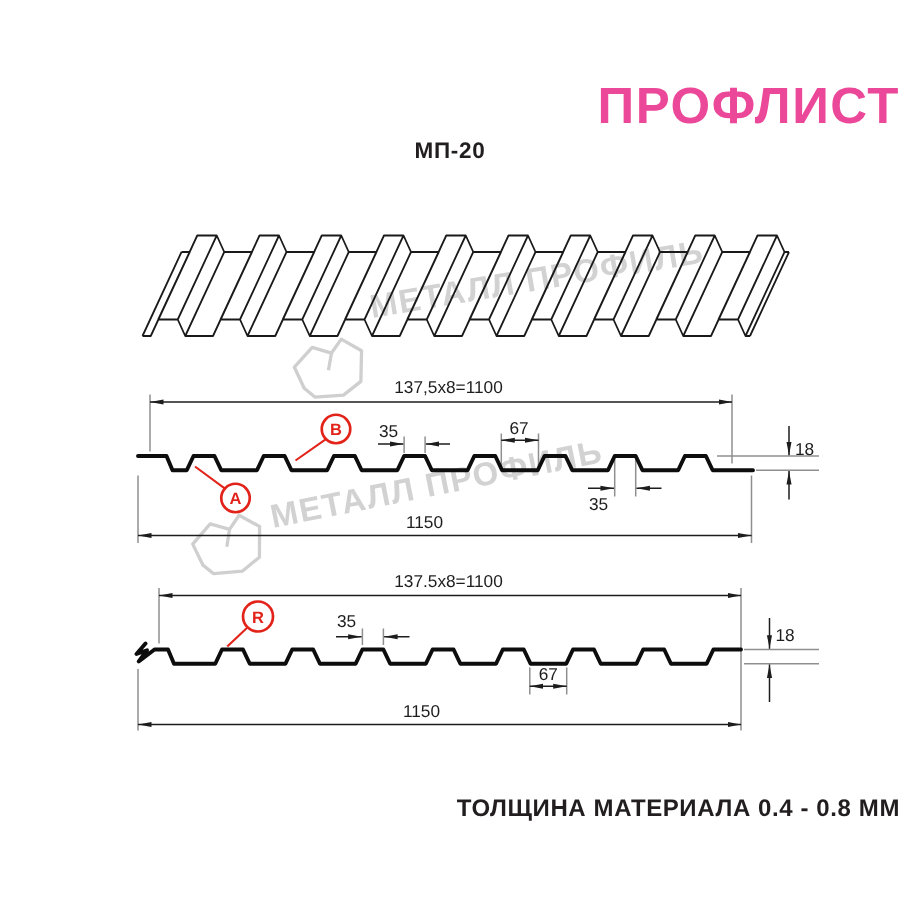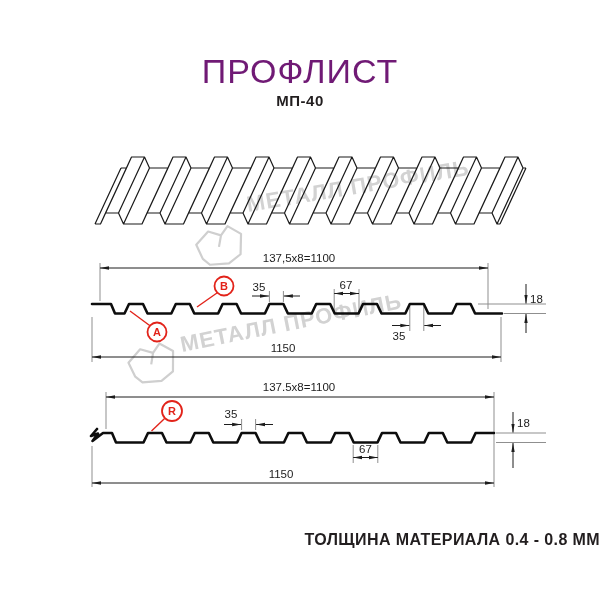--- a/index.html
+++ b/index.html
@@ -1,19 +1,19 @@
 <!DOCTYPE html>
 <html><head>
 <meta charset="utf-8">
 <style>
   html,body{margin:0;padding:0;background:#fff;}
   .page{position:relative;width:600px;height:600px;background:#fff;overflow:hidden;
         font-family:"Liberation Sans",sans-serif;}
-  .title{position:absolute;top:52px;left:0;width:100%;text-align:center;
-         font-size:34px;font-weight:400;letter-spacing:1px;color:#701a75;}
+  .title{position:absolute;top:52px;left:0;width:100%;text-align:right;
+         font-size:34px;font-weight:700;letter-spacing:1px;color:#ec4899;}
   .subtitle{position:absolute;top:92px;left:0;width:100%;text-align:center;
             font-size:15px;font-weight:700;letter-spacing:.5px;color:#221e1f;}
   .footer{position:absolute;top:531px;left:0;width:100%;text-align:right;
           font-size:16px;font-weight:700;letter-spacing:.4px;color:#221e1f;}
   svg.canvas{position:absolute;left:0;top:0;}
   .prof{stroke:#0d0d0d;stroke-width:2.6;fill:none;stroke-linejoin:round;stroke-linecap:round;}
   .persp{stroke:#1a1a1a;stroke-width:1.2;fill:none;stroke-linejoin:round;}
   .ext line{stroke:#8f8f8f;stroke-width:1;}
   .dim line{stroke:#1d1d1d;stroke-width:1;}
   .dimtxt{font-family:"Liberation Sans",sans-serif;font-size:11.5px;fill:#1d1d1d;}
@@ -23,21 +23,21 @@
   .redln{stroke:#e2231a;stroke-width:1.4;fill:none;}
   .redcirc{stroke:#e2231a;stroke-width:1.8;fill:none;}
   .redtxt{font-family:"Liberation Sans",sans-serif;font-size:11px;font-weight:700;fill:#e2231a;}
 </style>
 </head>
 <body>
 
 <div class="page">
 
   <div class="title">ПРОФЛИСТ</div>
-  <div class="subtitle">МП-40</div>
+  <div class="subtitle">МП-20</div>
 
   <svg class="canvas" width="600" height="600" viewBox="0 0 600 600">
     <defs>
       <marker id="ah" markerWidth="10" markerHeight="8" refX="9" refY="4" orient="auto-start-reverse" markerUnits="userSpaceOnUse">
         <path d="M0,2.3 L9,4 L0,5.7 Z" fill="#1d1d1d"></path>
       </marker>
     </defs>
 
     <g>
       <g transform="translate(194,232) rotate(-10)">

